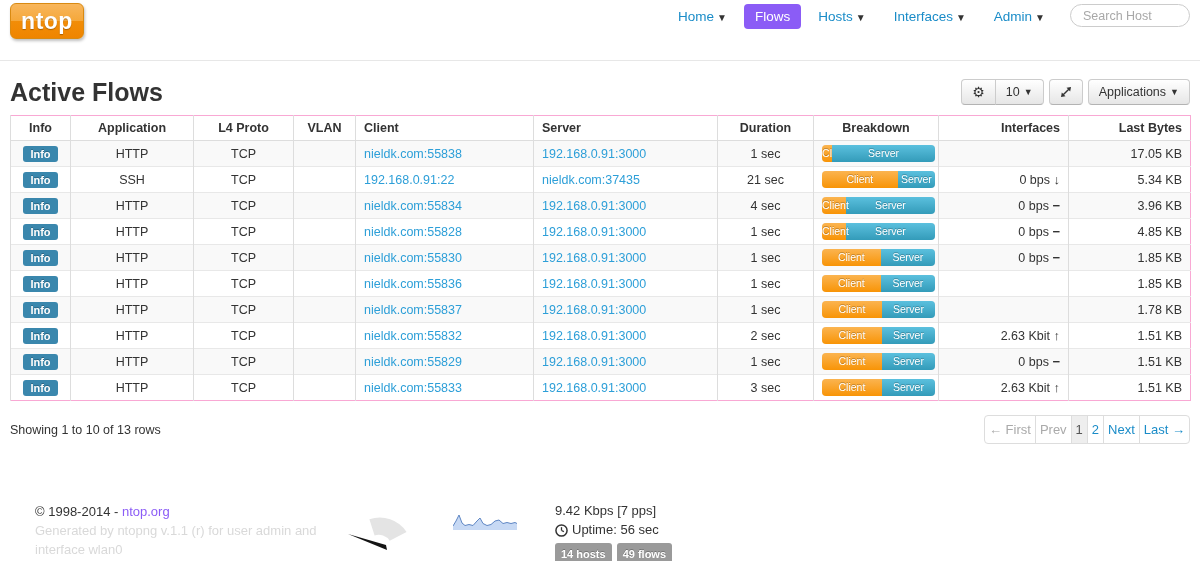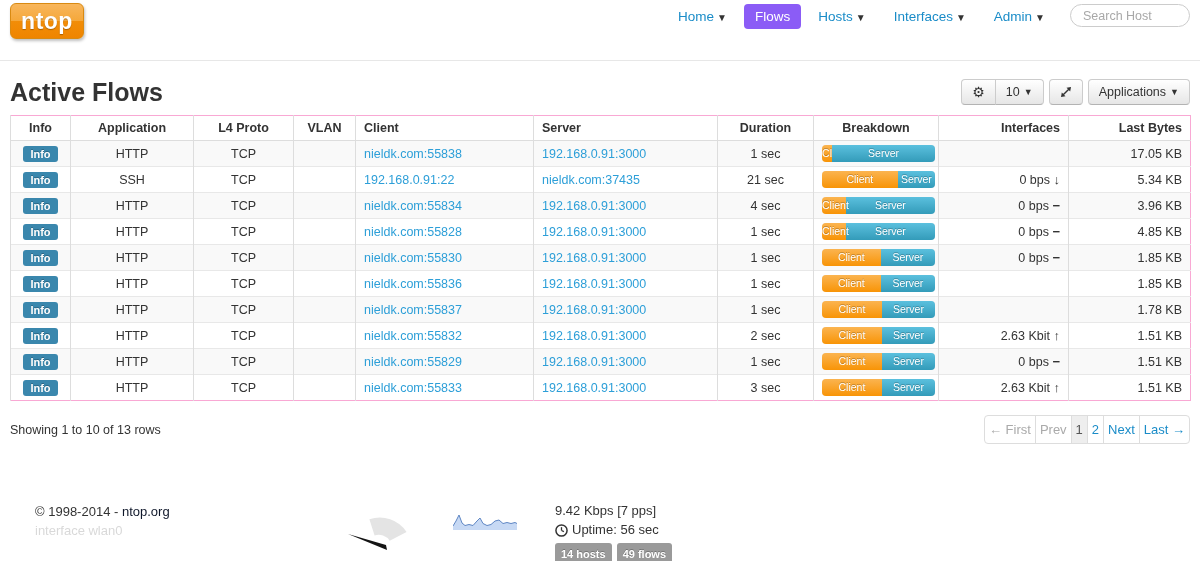--- a/index.html
+++ b/index.html
@@ -74,21 +74,21 @@
     height: 29px; padding: 6px 4px; background: #fff; border: 1px solid #ddd; margin-left: -1px;
     font-size: 13px; color: #1a8cc8; cursor: pointer; font-family: "Liberation Sans", sans-serif;
   }
   .page-btn:first-child { border-radius: 4px 0 0 4px; margin-left: 0; }
   .page-btn:last-child { border-radius: 0 4px 4px 0; }
   .page-btn.disabled { color: #aaa; cursor: default; }
   .page-btn.current { background: #eee; color: #555; }
   
   .footer { display: flex; align-items: flex-start; margin-top: 58px; padding-left: 35px; }
   .foot-left { width: 300px; font-size: 13px; line-height: 19px; }
-  .foot-left a { color: #0f172a; text-decoration: none; }
+  .foot-left a { color: #8b5cf6; text-decoration: none; }
   .foot-muted { color: #d9d9d9; }
   .foot-gauge { margin-left: 10px; margin-top: 2px; }
   .foot-spark { margin-left: 36px; margin-top: 10px; }
   .foot-stats { margin-left: 38px; font-size: 13px; line-height: 18px; }
   .uptime-row { display: flex; align-items: center; gap: 4px; margin-top: 1px; }
   .badge-row { display: flex; gap: 5px; margin-top: 4px; }
   .gray-badge {
     background: #9a9a9a; color: #fff; font-size: 11px; font-weight: bold;
     padding: 2px 6px; border-radius: 3px; text-shadow: 0 -1px 0 rgba(0,0,0,.25);
   }
@@ -347,20 +347,21 @@
     <button class="page-btn">2</button>
     <button class="page-btn">Next</button>
     <button class="page-btn">Last →</button>
   </div>
 </div>
 
 <div class="footer">
   <div class="foot-left">
     <div><span>© 1998-2014 -</span>
       <a href="#">ntop.org</a></div>
+    <div class="foot-muted">Generated by ntopng v.1.1 (r) for user admin and</div>
     <div class="foot-muted">interface wlan0</div>
   </div>
 
   <svg class="foot-gauge" width="72" height="58" viewBox="0 0 72 58">
     <path d="M 30.2 13.5 A 32 32 0 0 1 63.9 33.7 L 45.6 38.6 A 13 13 0 0 0 31.9 30.4 Z" fill="#e4e4e4" transform="rotate(-12 36 42)"></path>
     <polygon points="3,30 41,41 42,46" fill="#141414"></polygon>
   </svg>
 
   <svg class="foot-spark" width="64" height="18" viewBox="0 0 64 18">
     <path d="M0,14 L3,9 L6,3 L9,11 L12,13.5 L16,12.5 L20,13.5 L24,9 L27,6 L30,11.5 L34,13.5 L38,12.5 L42,9 L46,8 L50,11.5 L54,10.5 L58,11.5 L62,10.5 L64,11.5 L64,18 L0,18 Z" fill="#c7d9f4"></path>

